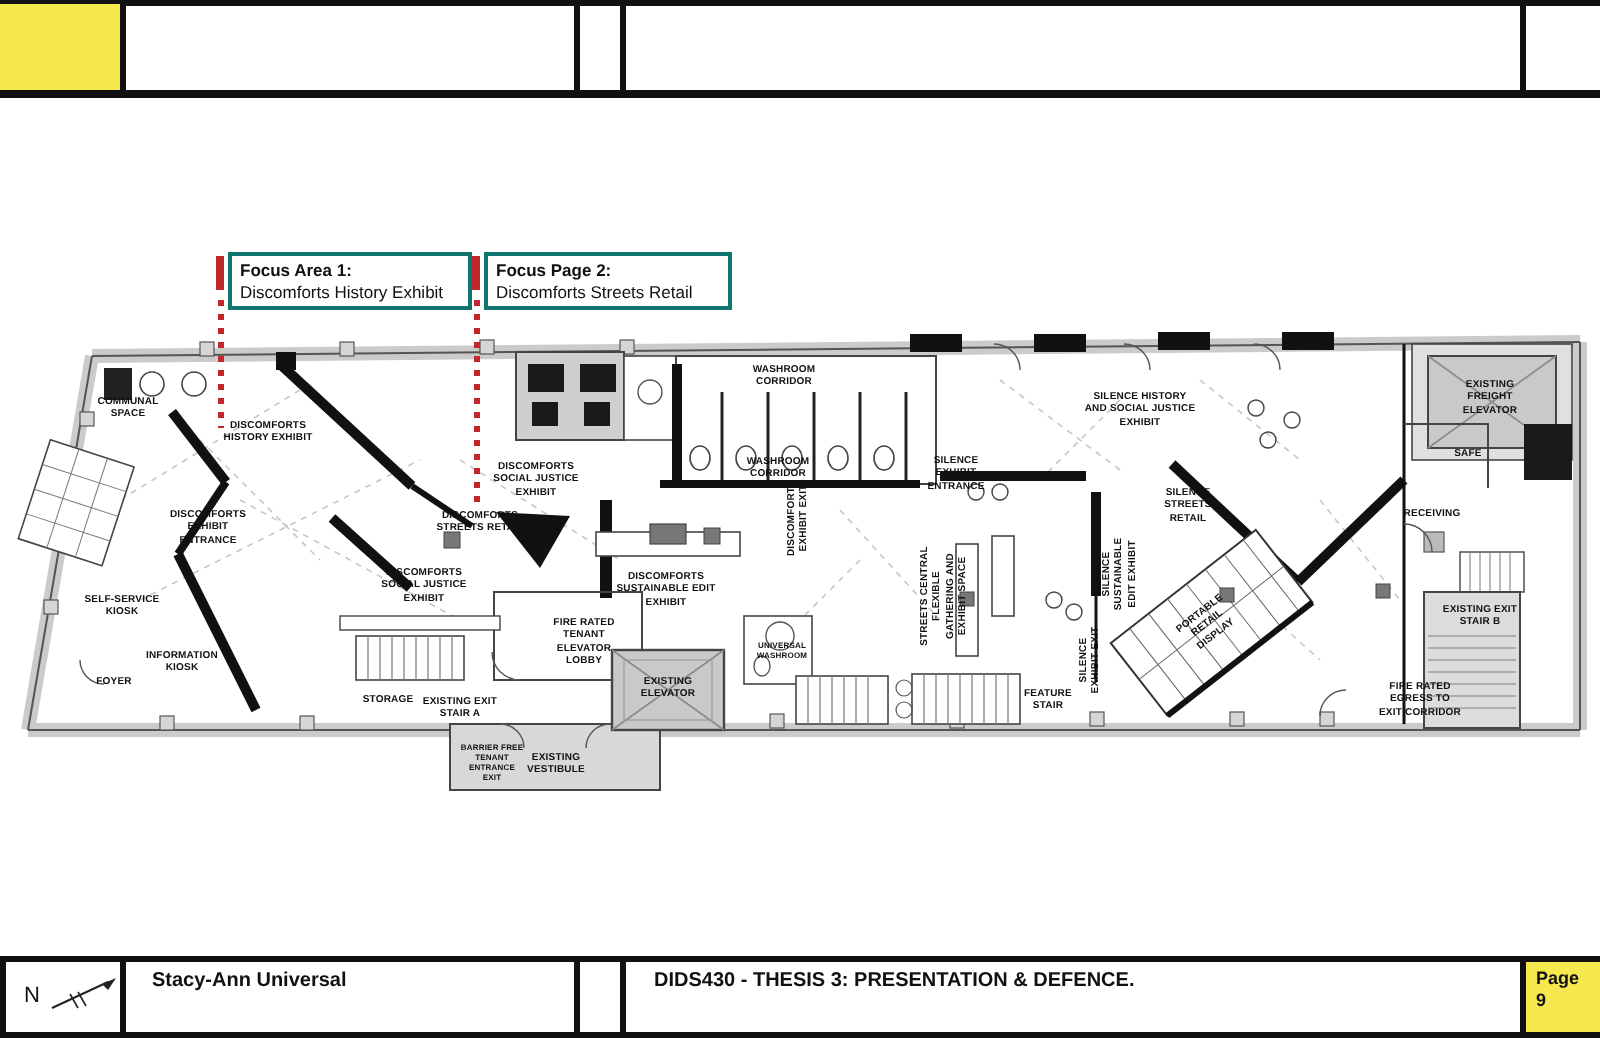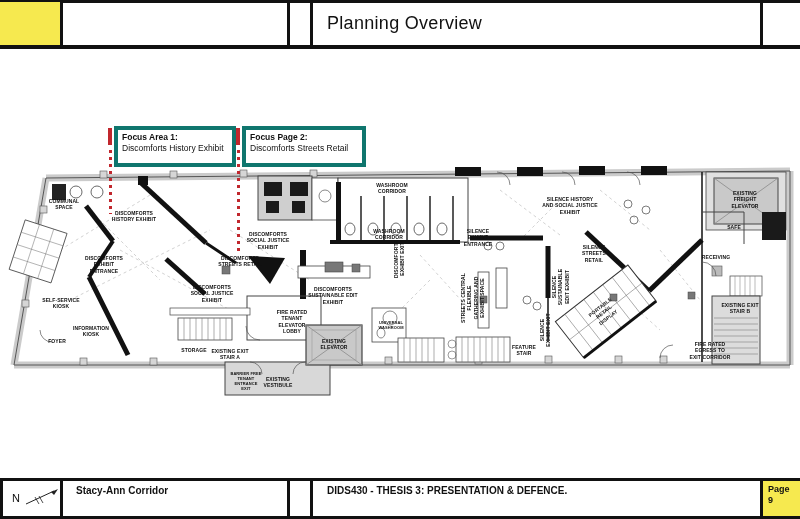--- a/index.html
+++ b/index.html
@@ -14,21 +14,21 @@
   .hdr-title{position:absolute;left:76px;top:13px;font-size:18px;font-weight:bold;letter-spacing:.6px;}
   .hdr-sub{position:absolute;left:327px;top:13px;font-size:18px;letter-spacing:.3px;}
   
   .ftr-author{position:absolute;left:76px;top:485px;font-size:10px;font-weight:bold;}
   .ftr-course{position:absolute;left:327px;top:485px;font-size:10px;font-weight:bold;}
   .page-cell{position:absolute;left:763px;top:481px;width:37px;height:35px;background:var(--yellow,#F6E94F);
              font-size:9px;font-weight:bold;padding:3px 0 0 5px;box-sizing:border-box;line-height:1.25;}
   .north-n{position:absolute;left:12px;top:492px;font-size:11px;}
   .north-svg{position:absolute;left:22px;top:483px;}
   
-  .focus-box{position:absolute;top:126px;height:41px;border:4px solid #0f766e;background:#fff;
+  .focus-box{position:absolute;top:126px;height:29px;border:2px solid #0f766e;background:#fff;
              padding:2px 4px;box-sizing:border-box;font-size:8.5px;line-height:1.35;}
   .focus-box .t{font-weight:bold;}
   .focus-bar{position:absolute;top:128px;width:4px;height:17px;background:var(--red,#C1272D);}
   .dotline{position:absolute;width:3px;
            background-image:repeating-linear-gradient(to bottom,var(--red,#C1272D) 0 3px,transparent 3px 7px);}
   
   .plan-svg{position:absolute;left:0;top:0;}
   .rlabel{position:absolute;transform:translate(-50%,-50%);font-size:5px;font-weight:bold;
           text-align:center;line-height:1.25;letter-spacing:.1px;text-transform:uppercase;color:#111;}
   .rot90{transform:translate(-50%,-50%) rotate(-90deg);}
@@ -312,37 +312,36 @@
     <div class="t">Focus Page 2:</div>
     <div>Discomforts Streets Retail</div>
   </div>
 
   <div class="hline" style="top:0;height:3px"></div>
   <div class="yellow-block"></div>
   <div class="vline hdr-v" style="left:60px"></div>
   <div class="vline hdr-v" style="left:287px"></div>
   <div class="vline hdr-v" style="left:310px"></div>
   <div class="vline hdr-v" style="left:760px"></div>
-  <div class="hdr-sub">Planning Overview</div>
   <div class="hline" style="top:45px;height:4px"></div>
 
   <div class="hline" style="top:478px;height:3px"></div>
   <div class="vline ftr-v" style="left:0"></div>
   <div class="vline ftr-v" style="left:60px"></div>
   <div class="vline ftr-v" style="left:287px"></div>
   <div class="vline ftr-v" style="left:310px"></div>
   <div class="vline ftr-v" style="left:760px"></div>
   <div class="north-n">N</div>
   <svg class="north-svg" width="40" height="28" viewBox="0 0 40 28">
     <line x1="4" y1="21" x2="32" y2="8" stroke="#222" stroke-width="1"></line>
     <polygon points="36,6 29,9 32,12" fill="#222"></polygon>
     <line x1="13" y1="14" x2="17" y2="21" stroke="#222" stroke-width="0.8"></line>
     <line x1="17" y1="13" x2="21" y2="20" stroke="#222" stroke-width="0.8"></line>
   </svg>
-  <div class="ftr-author">Stacy-Ann Corridor</div>
+  <div class="ftr-author">Stacy-Ann Universal</div>
   <div class="ftr-course">DIDS430 - THESIS 3: PRESENTATION &amp; DEFENCE.</div>
   <div class="page-cell">
     <div>Page</div>
     <div>9</div>
   </div>
   <div class="hline" style="top:516px;height:3px"></div>
 
 </div>
 
 </body></html>

